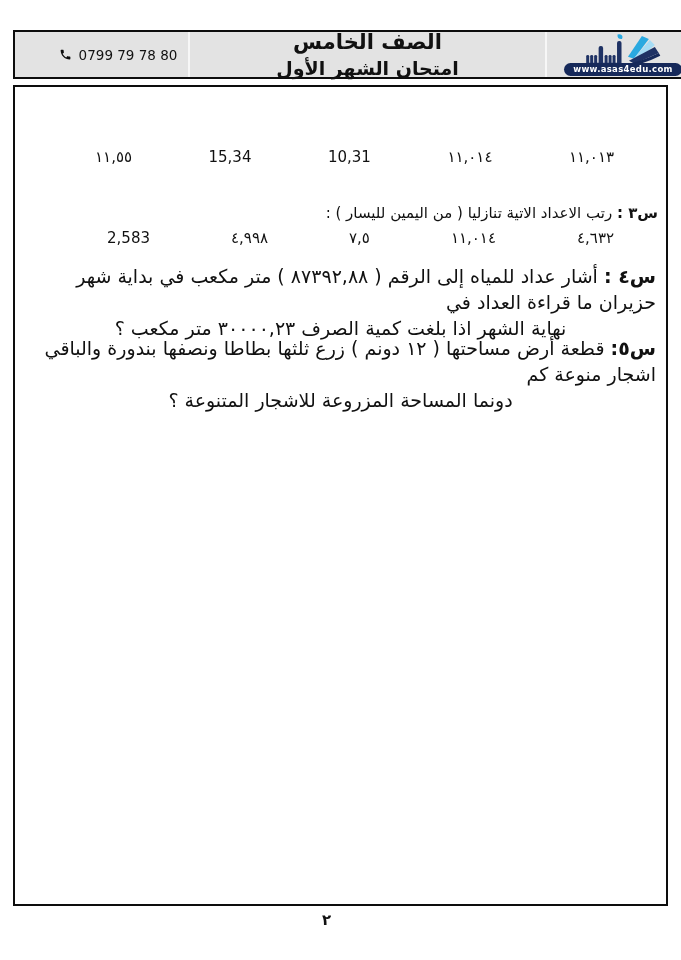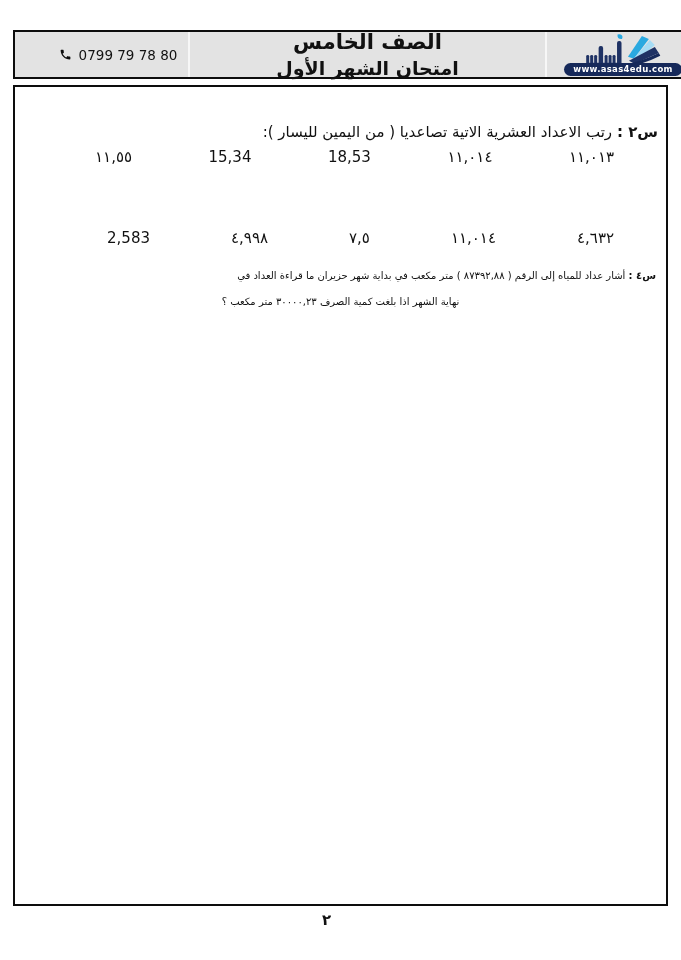--- a/index.html
+++ b/index.html
@@ -36,21 +36,21 @@
   .prompt{position:absolute;right:8px;font-size:15px;white-space:nowrap;z-index:2;}
   .q-label{font-weight:bold;}
   .q2-prompt{top:36px;}
   .q3-prompt{top:117px;}
   .num-row{
     position:absolute;left:0;right:0;display:flex;direction:rtl;z-index:2;
     justify-content:space-between;font-size:15px;font-weight:500;
   }
   .q2-nums{top:61px;padding:0 52px 0 80px;}
   .q3-nums{top:142px;padding:0 52px 0 92px;}
-  .q-par{position:absolute;right:10px;left:10px;font-size:10px;line-height:26px;z-index:2;}
+  .q-par{position:absolute;right:10px;left:10px;font-size:19px;line-height:26px;z-index:2;}
   .q4-par{top:176px;}
   .q5-par{top:248px;}
   .q-line2{text-align:center;}
   
   .watermark{
     position:absolute;top:295px;left:50%;transform:translateX(-50%);
     display:flex;flex-direction:column;align-items:center;z-index:1;pointer-events:none;
   }
   .wm-caption{font-size:29px;font-weight:bold;color:#e2e4ea;margin-top:6px;letter-spacing:1px;white-space:nowrap;}
   
@@ -98,46 +98,53 @@
     <div class="h-cell h-logo">
       <svg class="logo-theme-header" viewBox="0 0 152 68" width="102" height="40">
         <use href="#asasLogoShape"></use>
       </svg>
       <div class="logo-band">www.asas4edu.com</div>
     </div>
   </div>
 
   <div class="main">
 
-    <div class="prompt q2-prompt">
-      <span class="q-label">س٢ :</span>
-      <span>رتب الاعداد العشرية الاتية تصاعديا ( من اليمين لليسار ):</span>
-    </div>
     <div class="num-row q2-nums">
       <span>١١,٠١٣</span>
       <span>١١,٠١٤</span>
-      <span>18,53</span>
+      <span>10,31</span>
       <span>15,34</span>
       <span>١١,٥٥</span>
     </div>
 
+    <div class="prompt q3-prompt">
+      <span class="q-label">س٣ :</span>
+      <span>رتب الاعداد الاتية تنازليا ( من اليمين لليسار ) :</span>
+    </div>
     <div class="num-row q3-nums">
       <span>٤,٦٣٢</span>
       <span>١١,٠١٤</span>
       <span>٧,٥</span>
       <span>٤,٩٩٨</span>
       <span>2,583</span>
     </div>
 
     <div class="q-par q4-par">
       <div>
         <span class="q-label">س٤ :</span>
         <span>أشار عداد للمياه إلى الرقم ( ٨٧٣٩٢,٨٨ ) متر مكعب في بداية شهر حزيران ما قراءة العداد في</span>
       </div>
       <div class="q-line2">نهاية الشهر اذا بلغت كمية الصرف ٣٠٠٠٠,٢٣ متر مكعب ؟</div>
     </div>
 
+    <div class="q-par q5-par">
+      <div>
+        <span class="q-label">س٥:</span>
+        <span>قطعة أرض مساحتها ( ١٢ دونم ) زرع ثلثها بطاطا ونصفها بندورة والباقي اشجار منوعة كم</span>
+      </div>
+      <div class="q-line2">دونما المساحة المزروعة  للاشجار المتنوعة ؟</div>
+    </div>
 
   </div>
 
   <div class="footer-page">٢</div>
 
 </div>
 
 </body></html>

